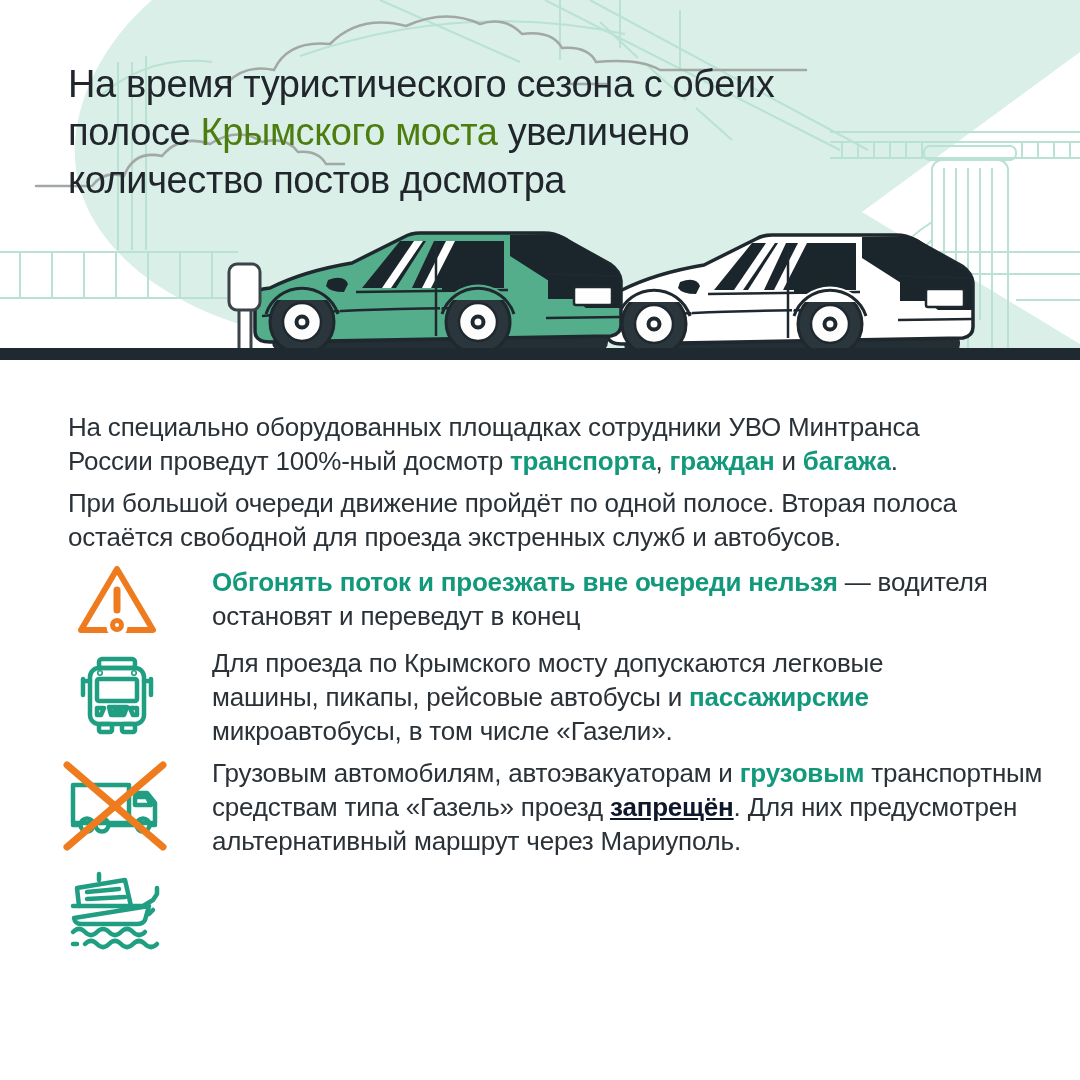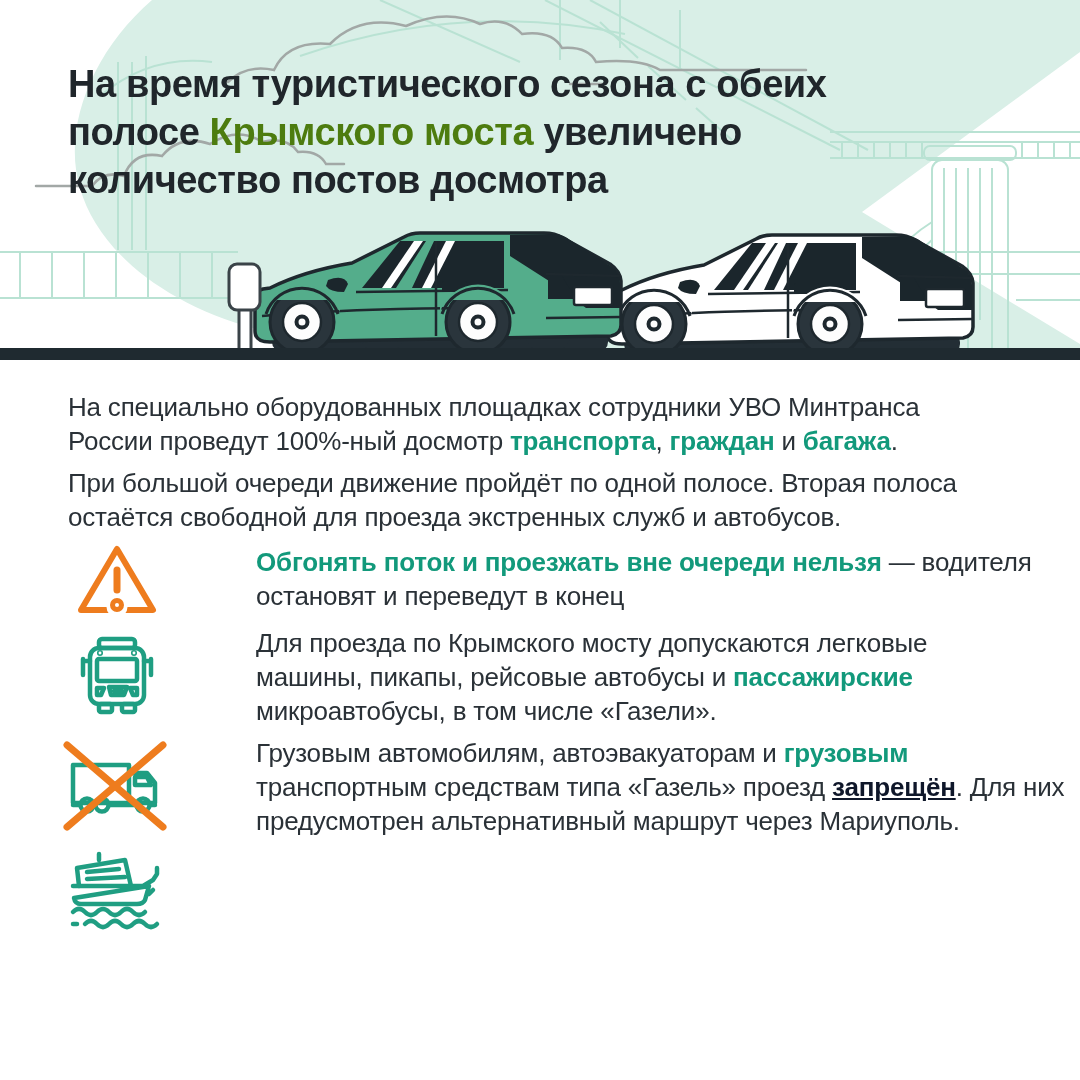--- a/index.html
+++ b/index.html
@@ -6,35 +6,35 @@
   body{
     width:1080px;height:1080px;position:relative;overflow:hidden;
     background:#ffffff;font-family:"Liberation Sans",sans-serif;
     -webkit-font-smoothing:antialiased;
   }
   
   .hero{position:absolute;top:0;left:0;width:1080px;height:360px;}
   .hero svg{position:absolute;top:0;left:0;}
   .headline{
     position:absolute;top:60px;left:68px;width:920px;
-    font-size:38px;line-height:48px;font-weight:700;
+    font-size:38px;line-height:48px;font-weight:400;
     color:#20262b;letter-spacing:-0.4px;z-index:5;
   }
   .headline .accent{color:#4d7c0f;}
   
   .content{position:absolute;top:360px;left:0;width:1080px;height:720px;background:#ffffff;}
-  .content-inner{padding:30px 0 0 68px;}
+  .content-inner{padding:30px 0 0 68px;margin-top:20px;}
   .para{
     margin:0 0 8px 0;max-width:942px;
     font-size:26px;line-height:34px;color:#2a3137;letter-spacing:-0.2px;
   }
   .seg-accent{color:#12997b;font-weight:700;}
   .seg-orange{color:#0f172a;font-weight:700;text-decoration:underline;}
   .list{margin-top:6px;margin-left:-14px;}
-  .list-row{display:flex;align-items:center;gap:44px;}
+  .list-row{display:flex;align-items:center;}
   .icon-cell{width:126px;min-width:126px;display:flex;justify-content:center;align-items:center;}
   .row-text{
     font-size:26px;line-height:34px;color:#2a3137;letter-spacing:-0.2px;margin:0 0 0 32px;
   }
   .mb1{margin-bottom:10px;} .mb2{margin-bottom:8px;} .mb3{margin-bottom:6px;} .mb4{margin-bottom:2px;}
   .w1{max-width:880px;} .w2{max-width:780px;} .w3{max-width:884px;} .w4{max-width:900px;} .w5{max-width:800px;}
 </style>
 </head>
 <body>
 

